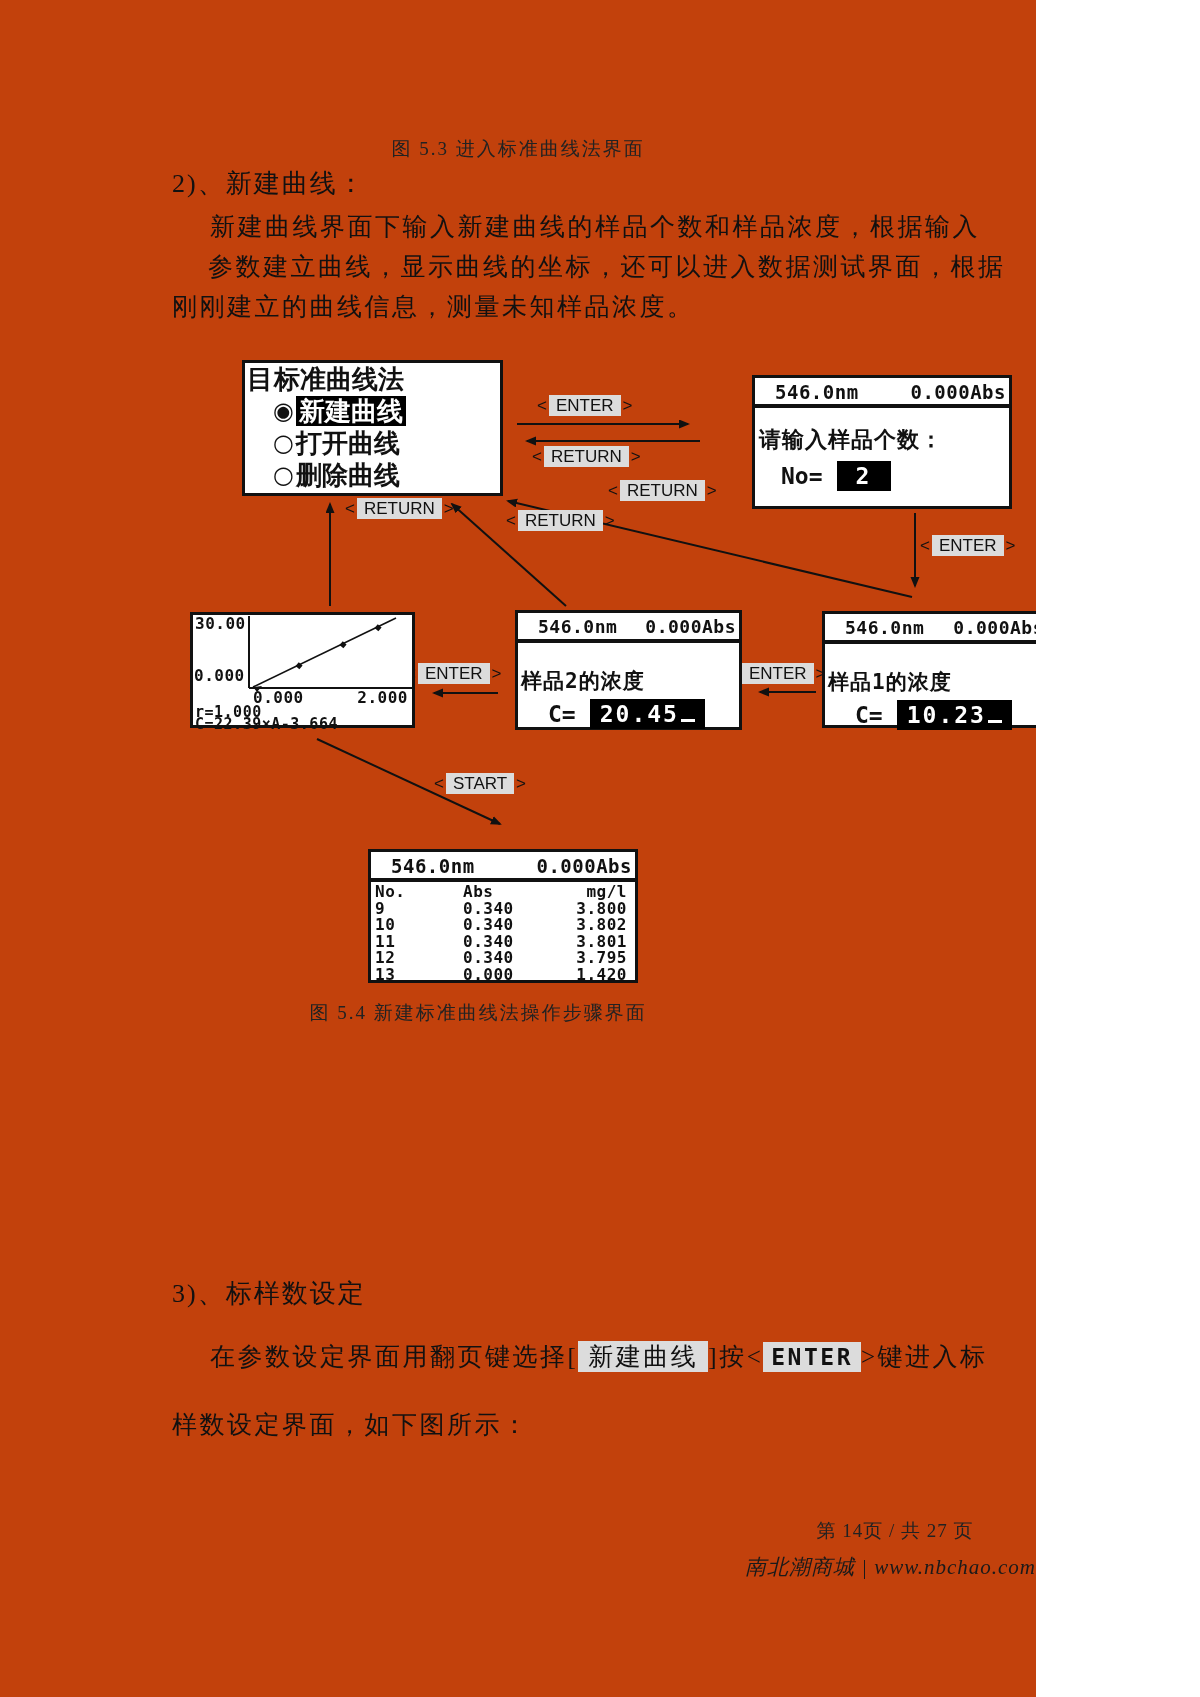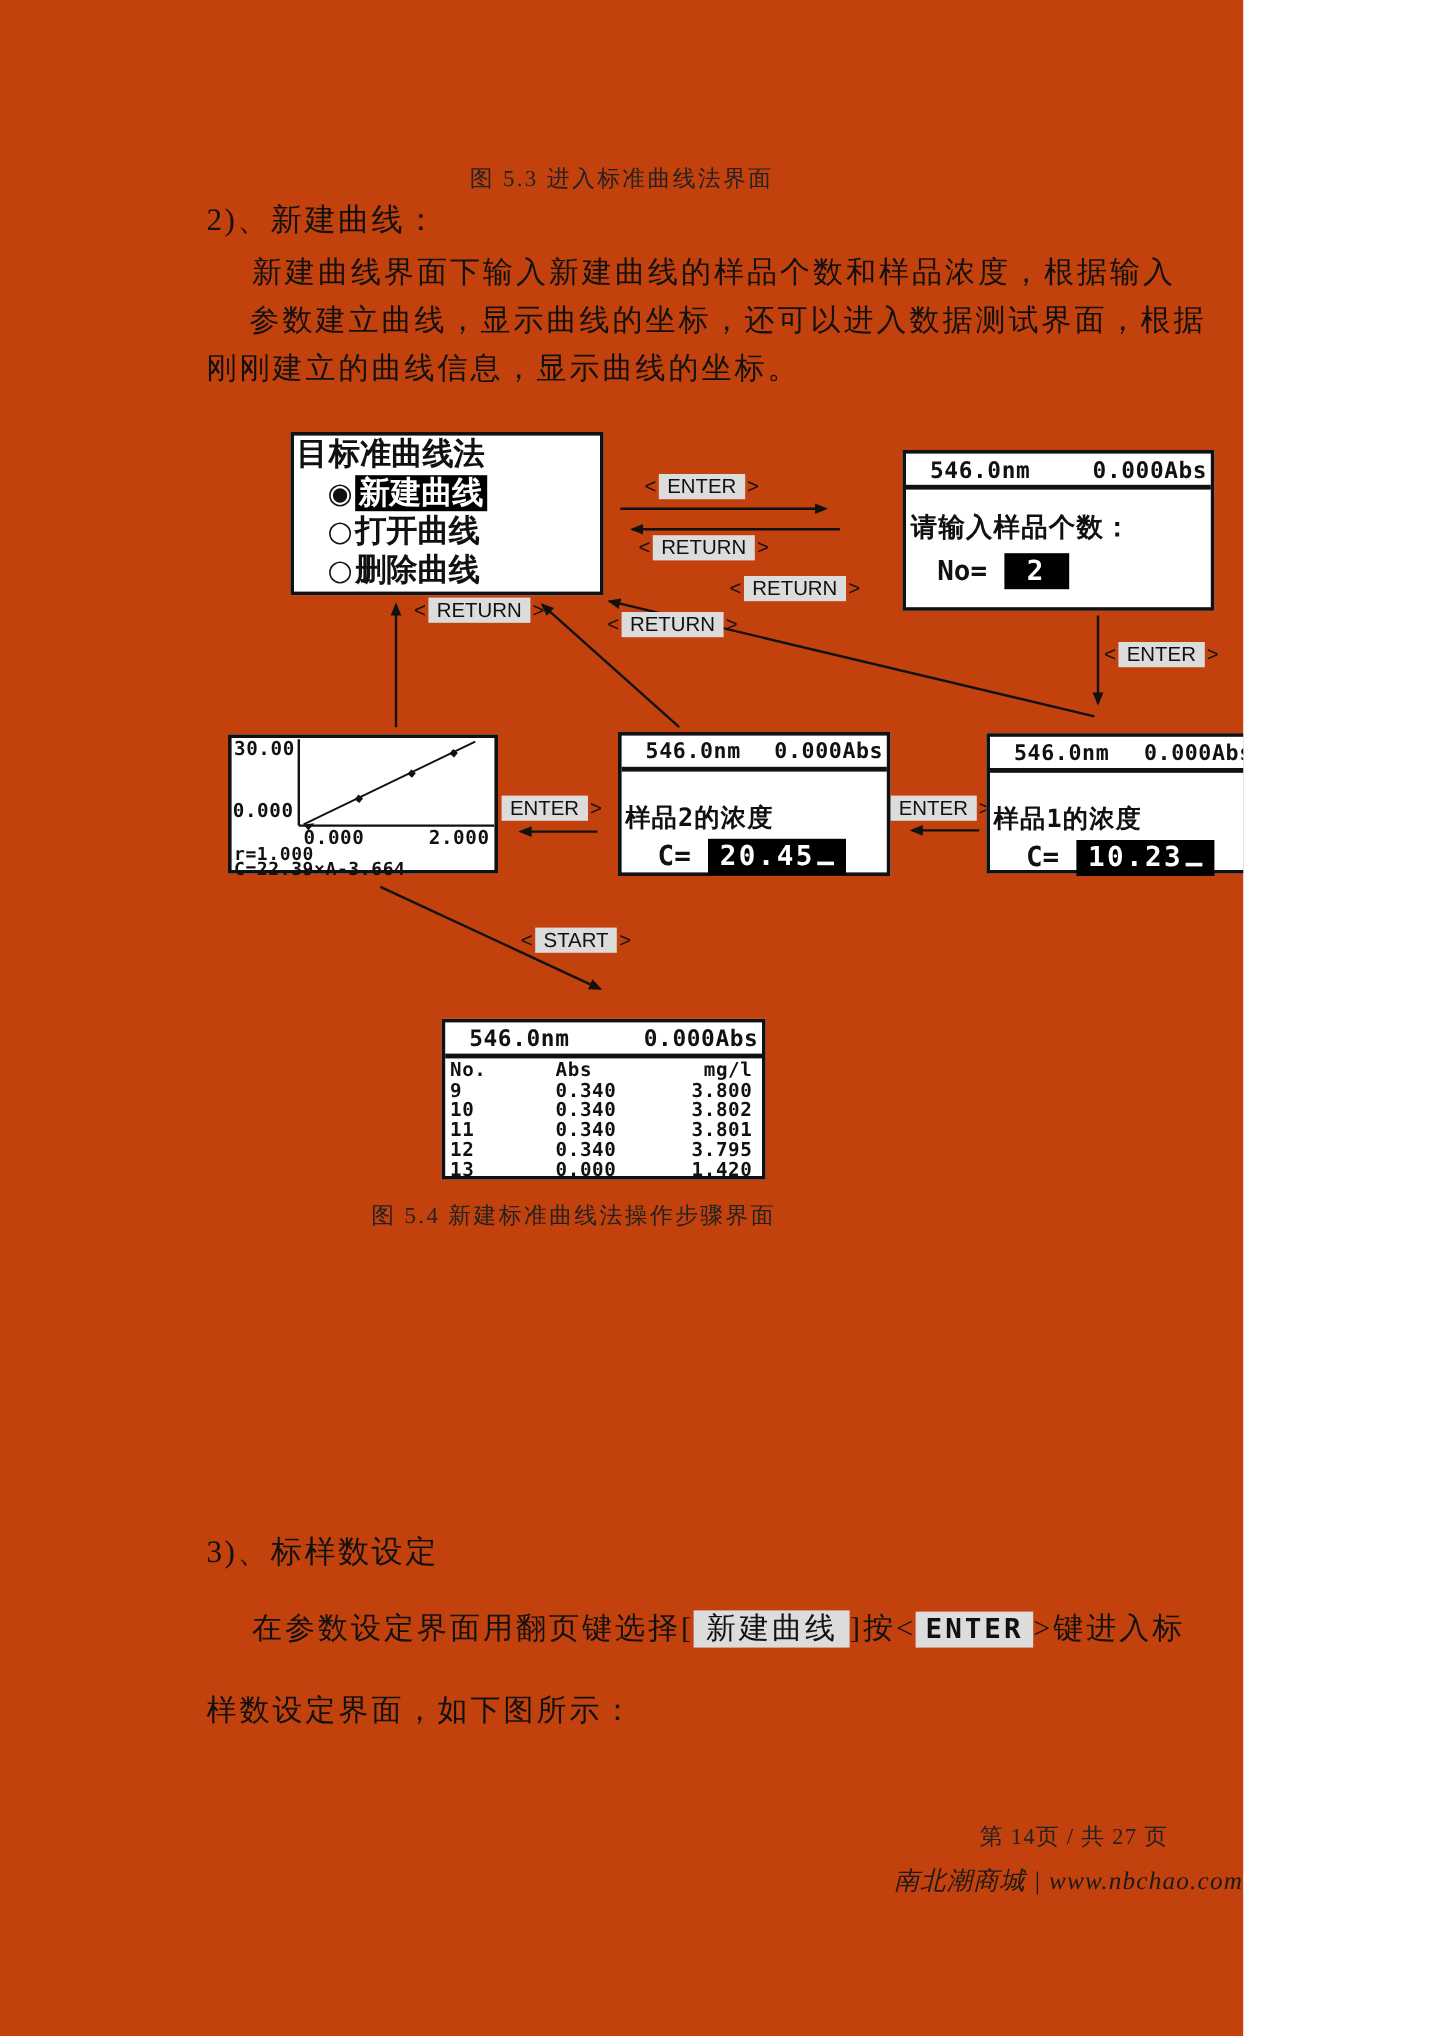--- a/index.html
+++ b/index.html
@@ -59,21 +59,21 @@
 </style>
 </head>
 <body>
 
 <div id="page">
 
   <div class="abs caption" style="top:136px;left:0;">图 5.3 进入标准曲线法界面</div>
   <div class="abs heading" style="top:166px;left:172px;">2)、新建曲线：</div>
   <div class="abs para" style="top:210px;left:210px;">新建曲线界面下输入新建曲线的样品个数和样品浓度，根据输入</div>
   <div class="abs para" style="top:250px;left:172px;margin-left:36px;">参数建立曲线，显示曲线的坐标，还可以进入数据测试界面，根据</div>
-  <div class="abs para" style="top:290px;left:172px;">刚刚建立的曲线信息，显示曲线的坐标。</div>
+  <div class="abs para" style="top:290px;left:172px;">刚刚建立的曲线信息，测量未知样品浓度。</div>
 
   <svg class="overlay" width="1200" height="1000">
     <defs>
       <marker id="ah" markerWidth="11" markerHeight="10" refX="9" refY="4.5" orient="auto" markerUnits="userSpaceOnUse">
         <path d="M0,0 L11,4.5 L0,9 z" fill="#111"></path>
       </marker>
     </defs>
     <line x1="517" y1="424" x2="688" y2="424" stroke="#111" stroke-width="2" marker-end="url(#ah)"></line>
     <line x1="700" y1="441" x2="527" y2="441" stroke="#111" stroke-width="2" marker-end="url(#ah)"></line>
     <line x1="330" y1="606" x2="330" y2="504" stroke="#111" stroke-width="2" marker-end="url(#ah)"></line>

